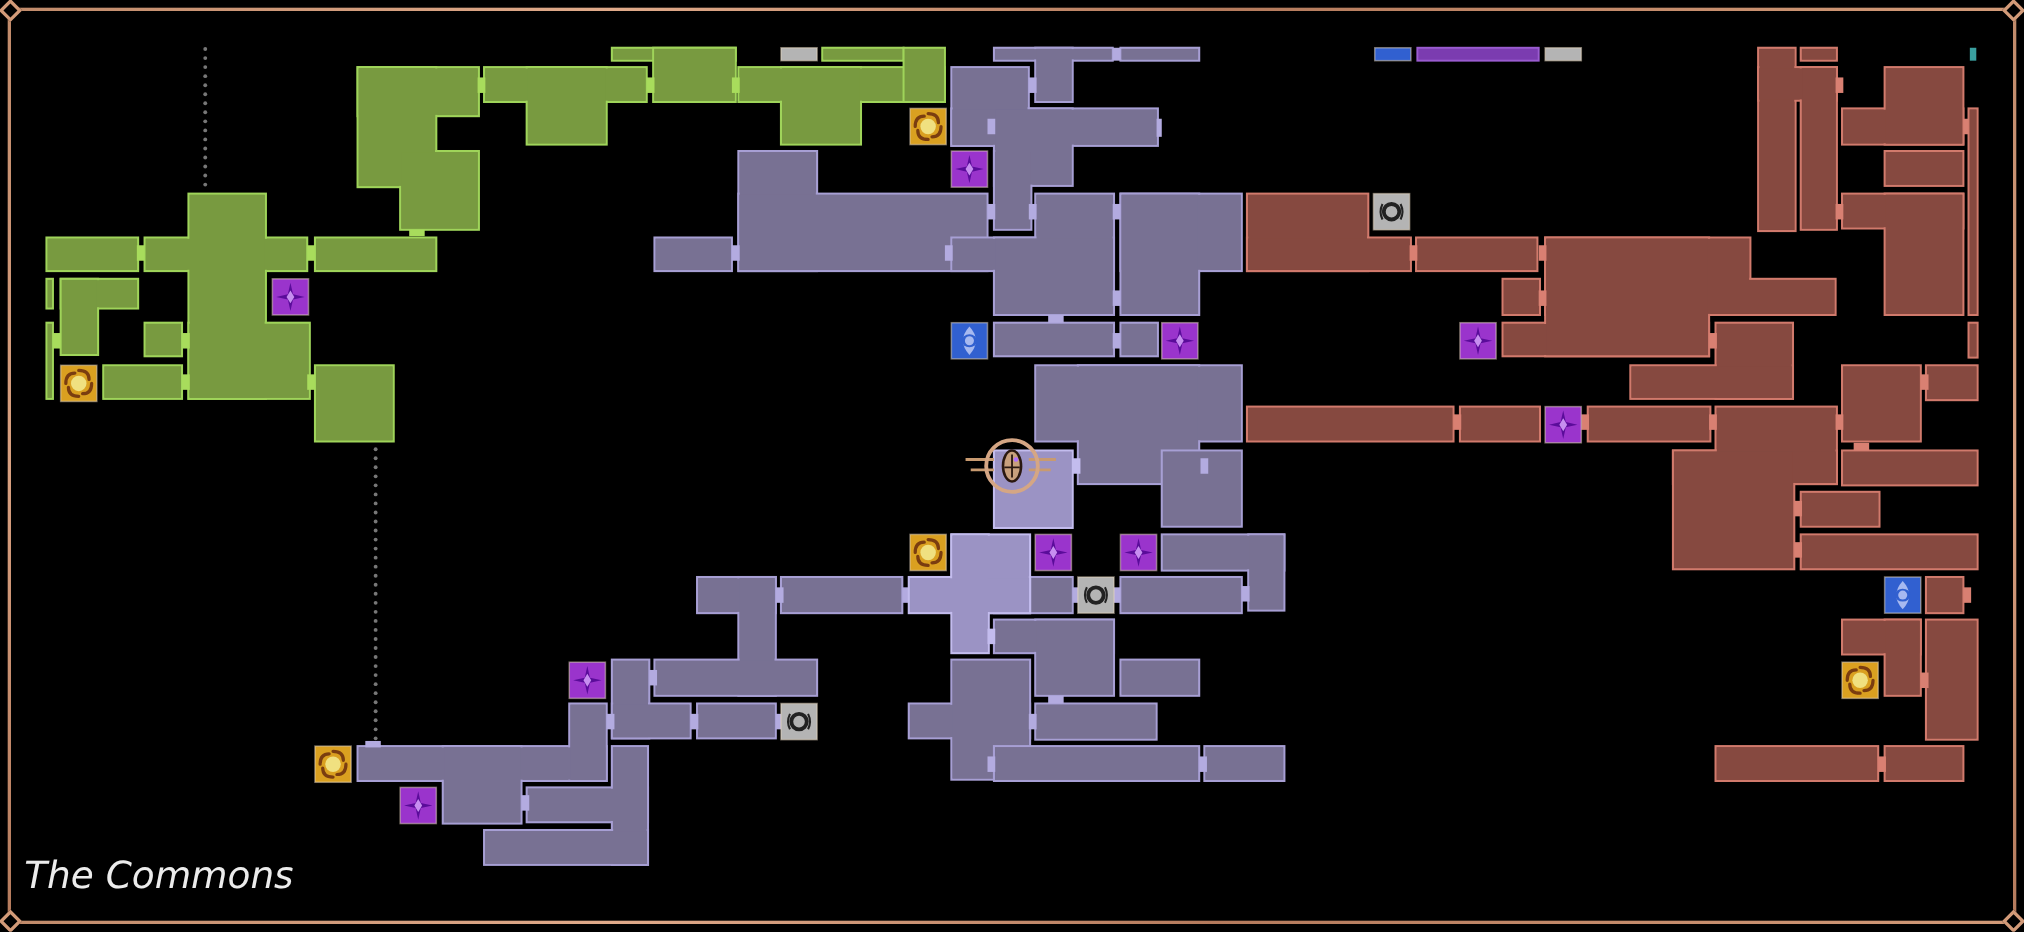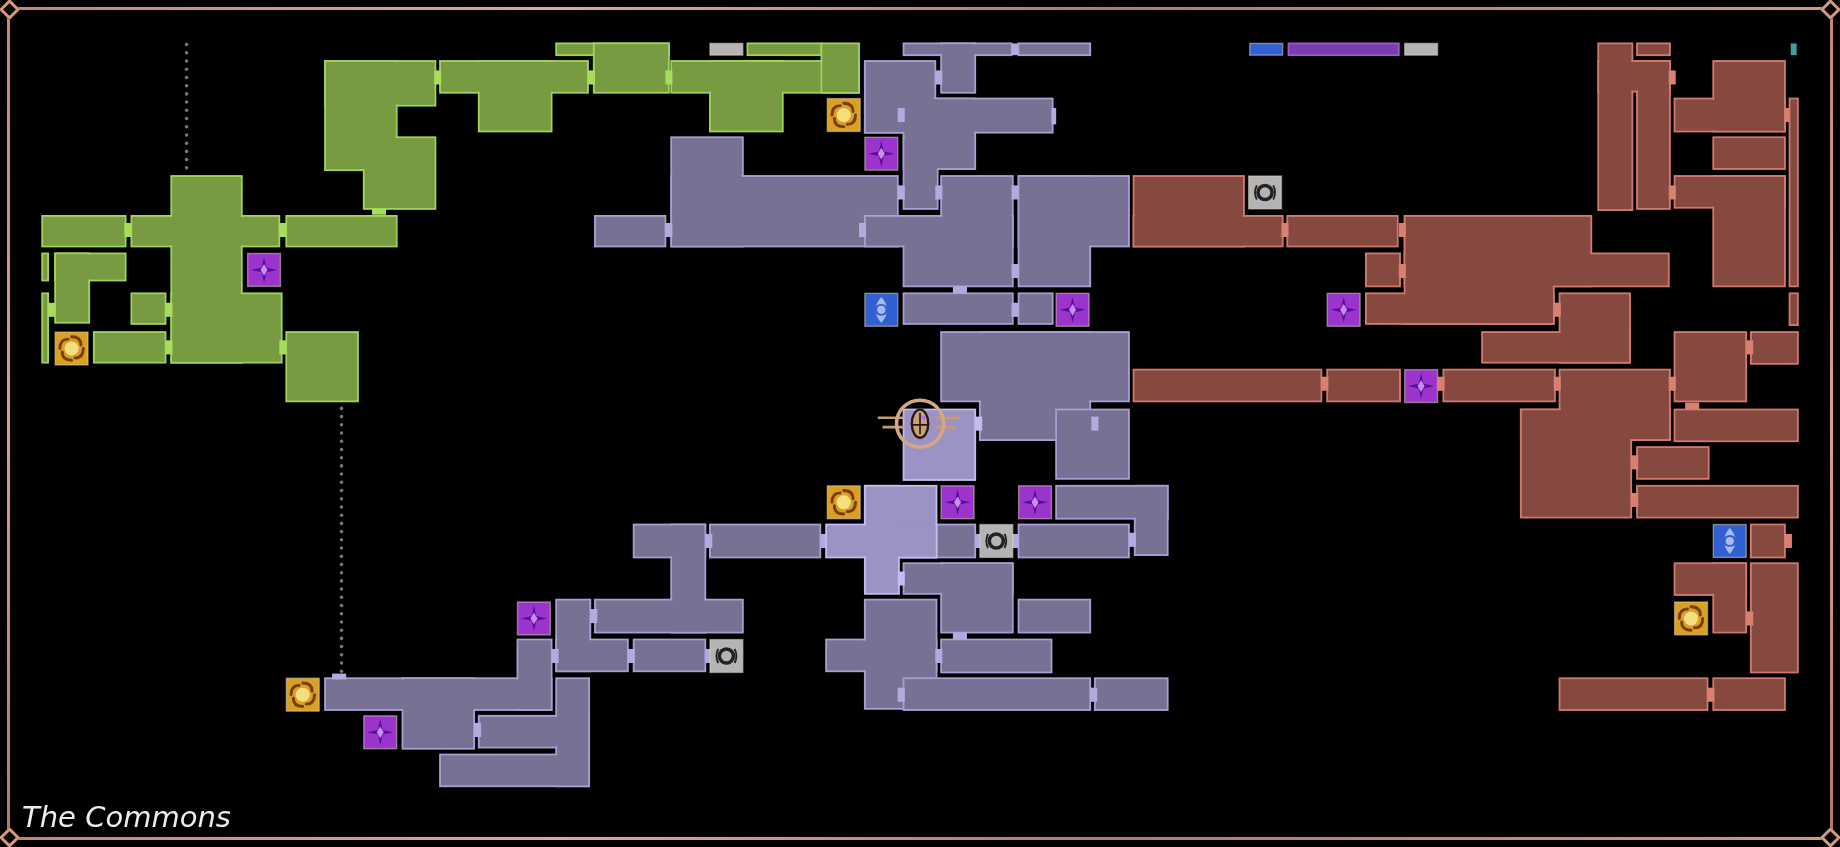--- a/index.html
+++ b/index.html
@@ -1,18 +1,18 @@
 <!DOCTYPE html>
 <html><head>
 <meta charset="utf-8">
 <style>
   html,body{margin:0;padding:0;background:#000;}
   body{width:1840px;height:847px;overflow:hidden;position:relative;font-family:"DejaVu Sans",sans-serif;}
   #map{position:absolute;left:0;top:0;width:1840px;height:847px;}
-  .area-title{position:absolute;left:22px;top:800px;color:#ececec;font-style:italic;font-size:29px;font-family:"DejaVu Sans",sans-serif;letter-spacing:0px;}
+  .area-title{position:absolute;left:22px;top:776px;color:#ececec;font-style:italic;font-size:34px;font-family:"DejaVu Sans",sans-serif;letter-spacing:0px;}
   .frame-top,.frame-bottom{position:absolute;left:8px;right:8px;height:3px;background:linear-gradient(90deg,#c08a6a,#e0aa8a 30%,#b47a5c 60%,#d29a78);}
   .frame-top{top:7px;}
   .frame-bottom{bottom:7px;}
   .frame-left,.frame-right{position:absolute;top:8px;bottom:8px;width:3px;background:linear-gradient(180deg,#c08a6a,#d8a080 50%,#b47a5c);}
   .frame-left{left:7px;}
   .frame-right{right:7px;}
   .corner{position:absolute;width:9px;height:9px;border:3px solid #d29a78;background:#000;transform:rotate(45deg);}
 </style>
 </head>
 <body>

